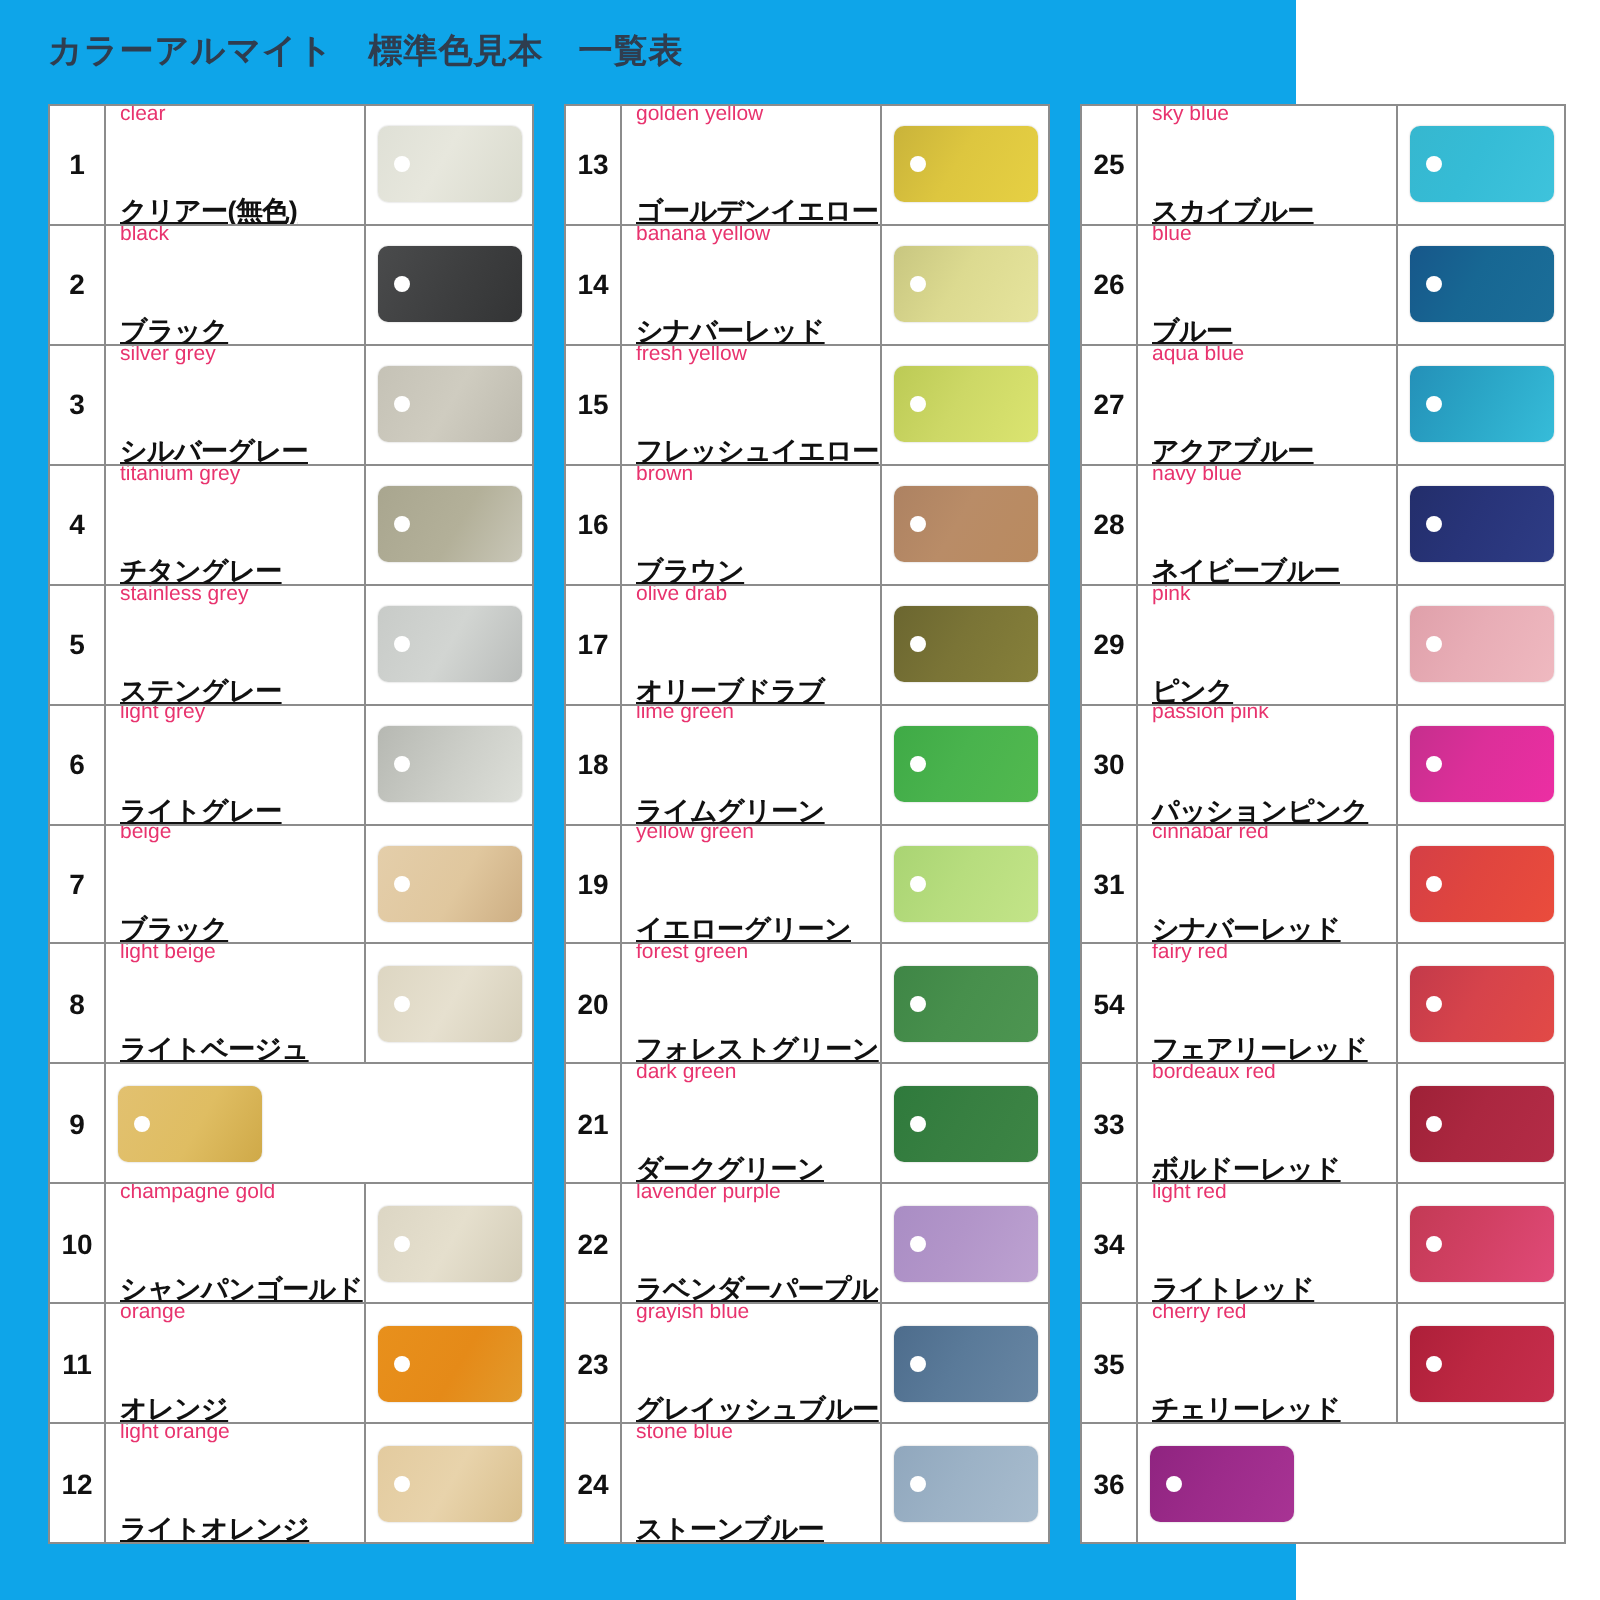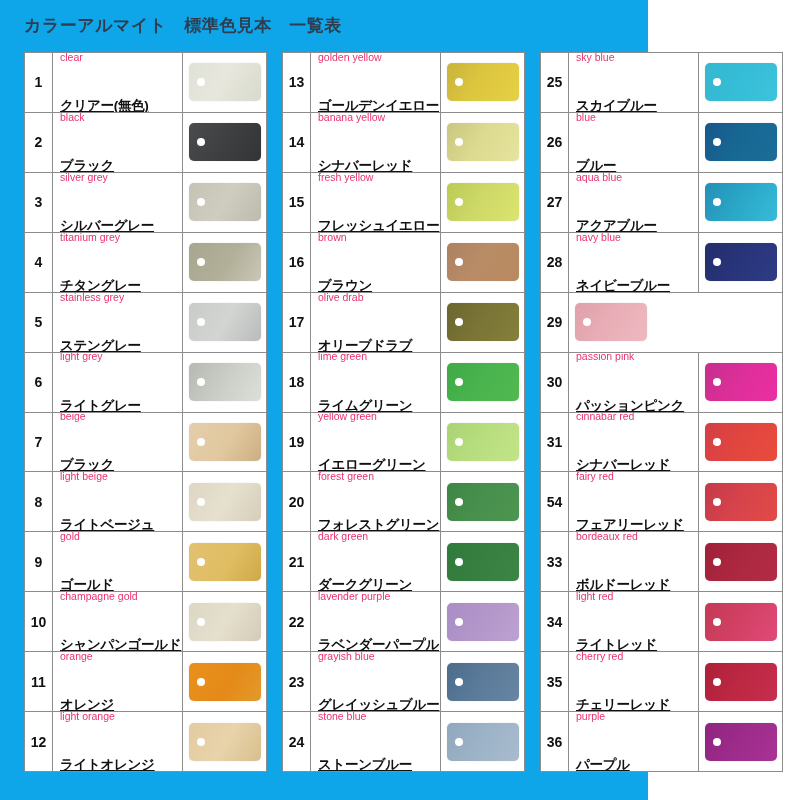--- a/index.html
+++ b/index.html
@@ -210,24 +210,20 @@
             <div class="name-ja">ライトベージュ</div>
           </div>
           <div class="cell-swatch">
             <div class="swatch" style="background: linear-gradient(120deg, rgb(221, 214, 194) 0%, rgb(230, 224, 207) 50%, rgb(213, 206, 185) 100%);">
               <div class="swatch-hole"></div>
             </div>
           </div>
         </div>
         <div class="color-row">
           <div class="cell-num">9</div>
-          <div class="cell-name">
-            <div class="name-en">gold</div>
-            <div class="name-ja">ゴールド</div>
-          </div>
           <div class="cell-swatch">
             <div class="swatch" style="background: linear-gradient(120deg, rgb(226, 193, 112) 0%, rgb(223, 189, 98) 55%, rgb(207, 169, 72) 100%);">
               <div class="swatch-hole"></div>
             </div>
           </div>
         </div>
         <div class="color-row">
           <div class="cell-num">10</div>
           <div class="cell-name">
             <div class="name-en">champagne gold</div>
@@ -454,20 +450,24 @@
             <div class="name-ja">ネイビーブルー</div>
           </div>
           <div class="cell-swatch">
             <div class="swatch" style="background: linear-gradient(120deg, rgb(35, 46, 107) 0%, rgb(40, 52, 121) 45%, rgb(46, 60, 133) 100%);">
               <div class="swatch-hole"></div>
             </div>
           </div>
         </div>
         <div class="color-row">
           <div class="cell-num">29</div>
+          <div class="cell-name">
+            <div class="name-en">pink</div>
+            <div class="name-ja">ピンク</div>
+          </div>
           <div class="cell-swatch">
             <div class="swatch" style="background: linear-gradient(120deg, rgb(223, 160, 170) 0%, rgb(232, 173, 182) 45%, rgb(239, 185, 192) 100%);">
               <div class="swatch-hole"></div>
             </div>
           </div>
         </div>
         <div class="color-row">
           <div class="cell-num">30</div>
           <div class="cell-name">
             <div class="name-en">passion pink</div>
@@ -534,24 +534,20 @@
             <div class="name-ja">チェリーレッド</div>
           </div>
           <div class="cell-swatch">
             <div class="swatch" style="background: linear-gradient(120deg, rgb(173, 31, 57) 0%, rgb(188, 39, 66) 45%, rgb(198, 46, 77) 100%);">
               <div class="swatch-hole"></div>
             </div>
           </div>
         </div>
         <div class="color-row">
           <div class="cell-num">36</div>
-          <div class="cell-name">
-            <div class="name-en">purple</div>
-            <div class="name-ja">パープル</div>
-          </div>
           <div class="cell-swatch">
             <div class="swatch" style="background: linear-gradient(120deg, rgb(143, 36, 128) 0%, rgb(156, 43, 138) 45%, rgb(168, 51, 148) 100%);">
               <div class="swatch-hole"></div>
             </div>
           </div>
         </div>
       </div>
     </div>
 
 </div>

